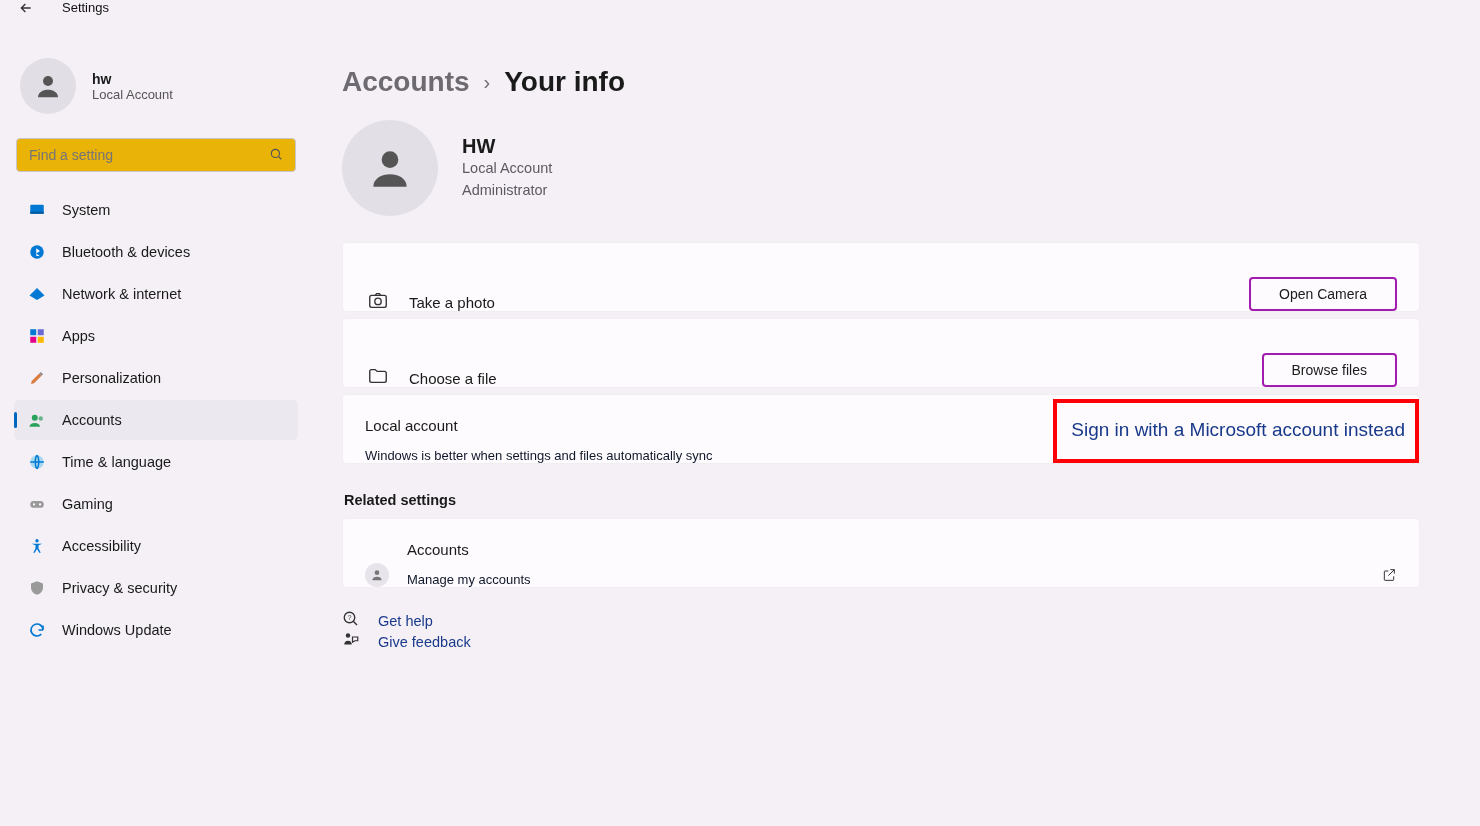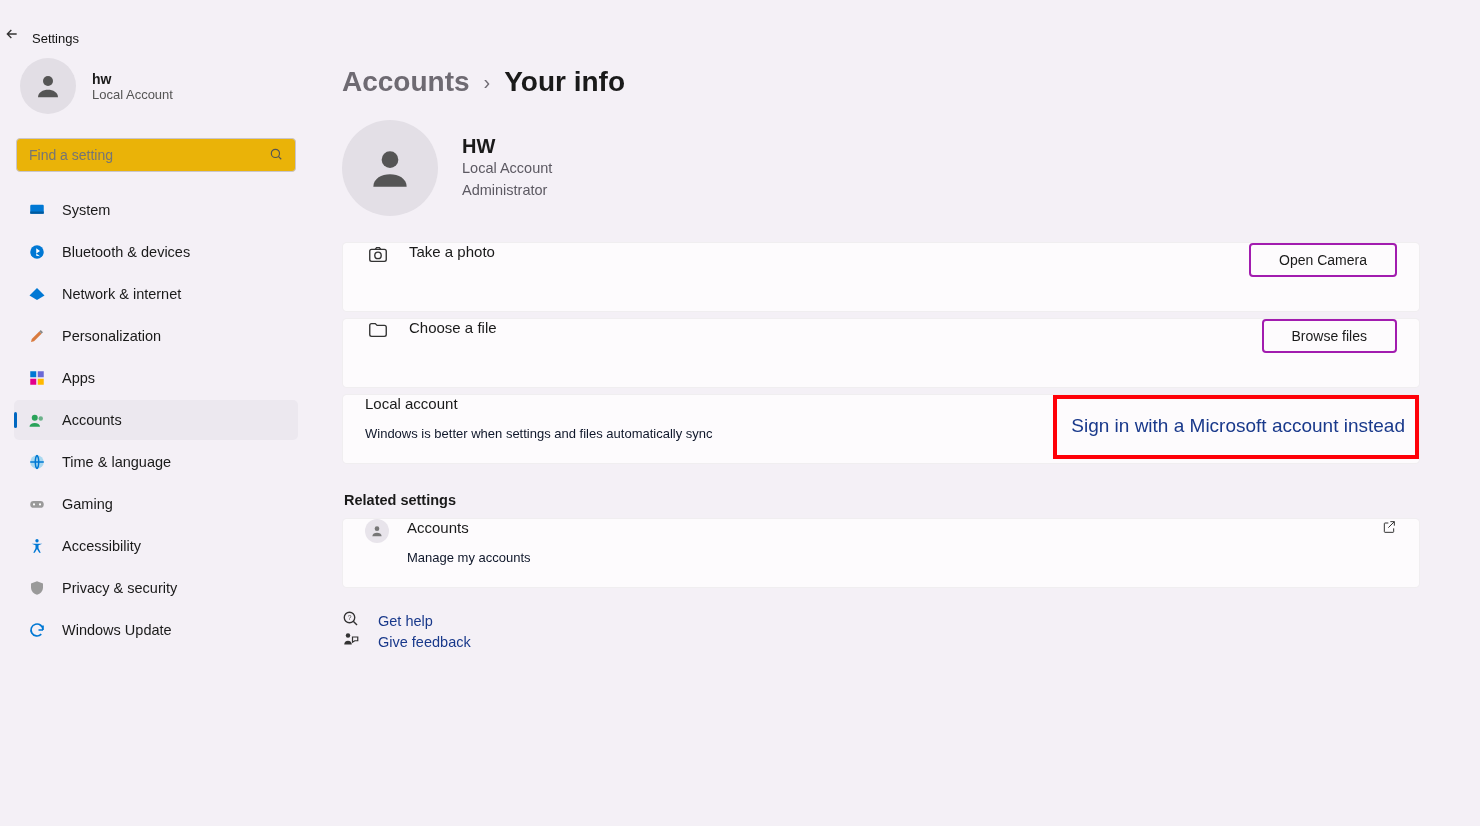--- a/index.html
+++ b/index.html
@@ -8,24 +8,24 @@
     background: #f4f0f6;
     color: #1a1a1a;
     width: 1480px;
     height: 826px;
     overflow: hidden;
     display: flex;
     flex-direction: column;
   }
   .titlebar {
     display: flex;
-    align-items: flex-end;
+    align-items: flex-start;
     height: 46px;
-    padding: 0 4px;
-    gap: 12px;
+    padding: 0 18px;
+    gap: 28px;
   }
   .back-btn { cursor: pointer; font-size: 16px; color: #333; }
   .title-text { font-size: 13px; color: #111; }
   .main-area {
     display: flex;
     flex: 1;
     overflow: hidden;
   }
   
   .sidebar {
@@ -100,21 +100,21 @@
   .avatar-lg svg { width: 50px; height: 50px; fill: #555; }
   .pb-name { font-size: 20px; font-weight: 600; }
   .pb-sub { font-size: 14.5px; color: #5c5962; line-height: 1.5; }
   .section-label { font-size: 14.5px; font-weight: 600; margin: 14px 0 10px 2px; }
   .card {
     background: #fdfbfd;
     border: 1px solid rgba(0,0,0,0.05);
     border-radius: 5px;
     padding: 0 22px;
     height: 70px;
-    display: flex; align-items: flex-start;
+    display: flex; align-items: flex-end;
     margin-bottom: 6px;
   }
   .card + .card.gap { margin-top: 6px; }
   .card-icon { width: 26px; display: flex; align-items: center; justify-content: center; margin-right: 18px; }
   .card-icon svg { width: 22px; height: 22px; fill: none; stroke: #333; stroke-width: 1.5; }
   .card-title { font-size: 15px; color: #1a1a1a; }
   .card-sub { font-size: 13px; color: #0f172a; margin-top: 14px; }
   .card-body { flex: 1; display: flex; flex-direction: column; justify-content: center; }
   .card-action {
     background: #fdfbfd;
@@ -203,36 +203,36 @@
         <span class="nav-icon">
             <svg viewBox="0 0 24 24" fill="#0078d4">
               <path d="M12 4 L22 14 L12 20 L2 14 Z"></path>
             </svg>
           </span>
         <span>Network &amp; internet</span>
       </div>
       <div class="nav-item">
         <span class="nav-icon">
             <svg viewBox="0 0 24 24">
-              <path d="M4 20l4-1 10-10-3-3L5 16l-1 4z" fill="#d97a3e"></path>
-              <path d="M15 6l3 3 2-2-3-3-2 2z" fill="#888"></path>
-            </svg>
-          </span>
-        <span>Personalization</span>
-      </div>
-      <div class="nav-item">
-        <span class="nav-icon">
-            <svg viewBox="0 0 24 24">
               <rect x="3" y="3" width="8" height="8" fill="#0078d4"></rect>
               <rect x="13" y="3" width="8" height="8" fill="#6b69d6"></rect>
               <rect x="3" y="13" width="8" height="8" fill="#e3008c"></rect>
               <rect x="13" y="13" width="8" height="8" fill="#ffb900"></rect>
             </svg>
           </span>
         <span>Apps</span>
+      </div>
+      <div class="nav-item">
+        <span class="nav-icon">
+            <svg viewBox="0 0 24 24">
+              <path d="M4 20l4-1 10-10-3-3L5 16l-1 4z" fill="#d97a3e"></path>
+              <path d="M15 6l3 3 2-2-3-3-2 2z" fill="#888"></path>
+            </svg>
+          </span>
+        <span>Personalization</span>
       </div>
       <div class="nav-item active">
         <span class="nav-icon">
             <svg viewBox="0 0 24 24">
               <circle cx="9" cy="9" r="4" fill="#2aa35a"></circle>
               <path d="M2 21c0-3 3-5 7-5s7 2 7 5" fill="#2aa35a"></path>
               <circle cx="17" cy="10" r="3" fill="#6bb28a"></circle>
             </svg>
           </span>
         <span>Accounts</span>

